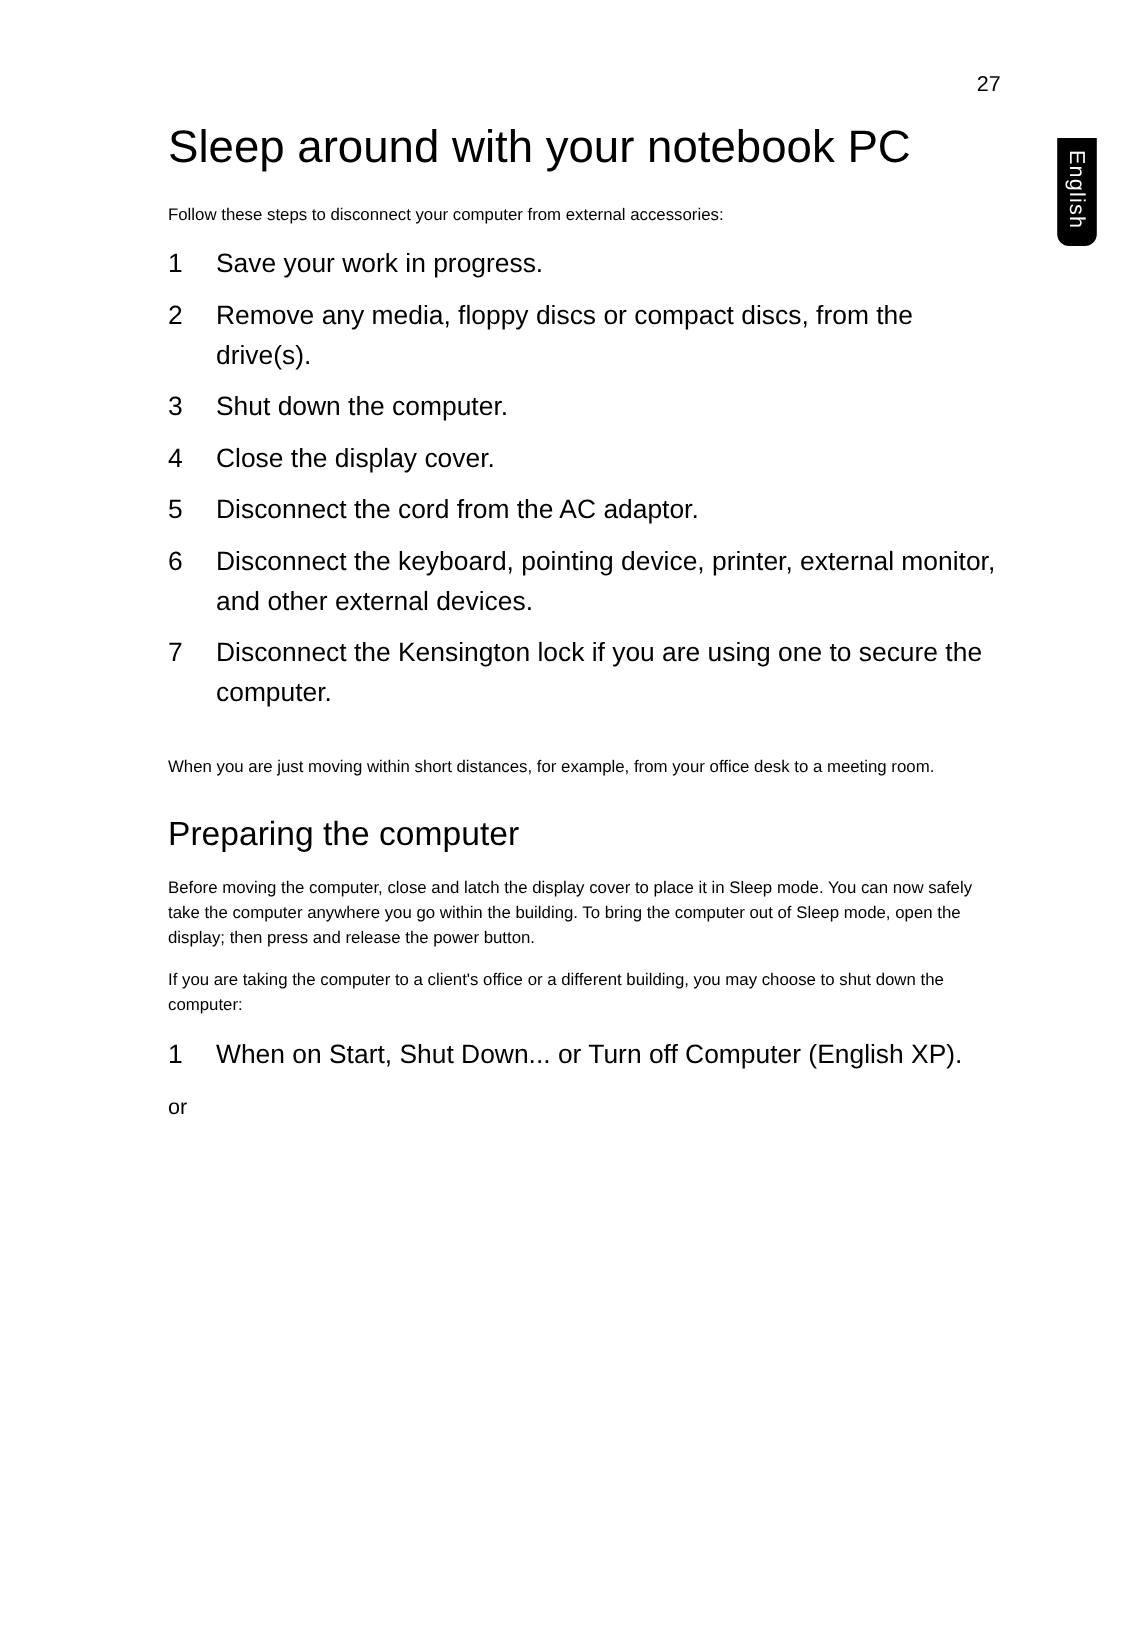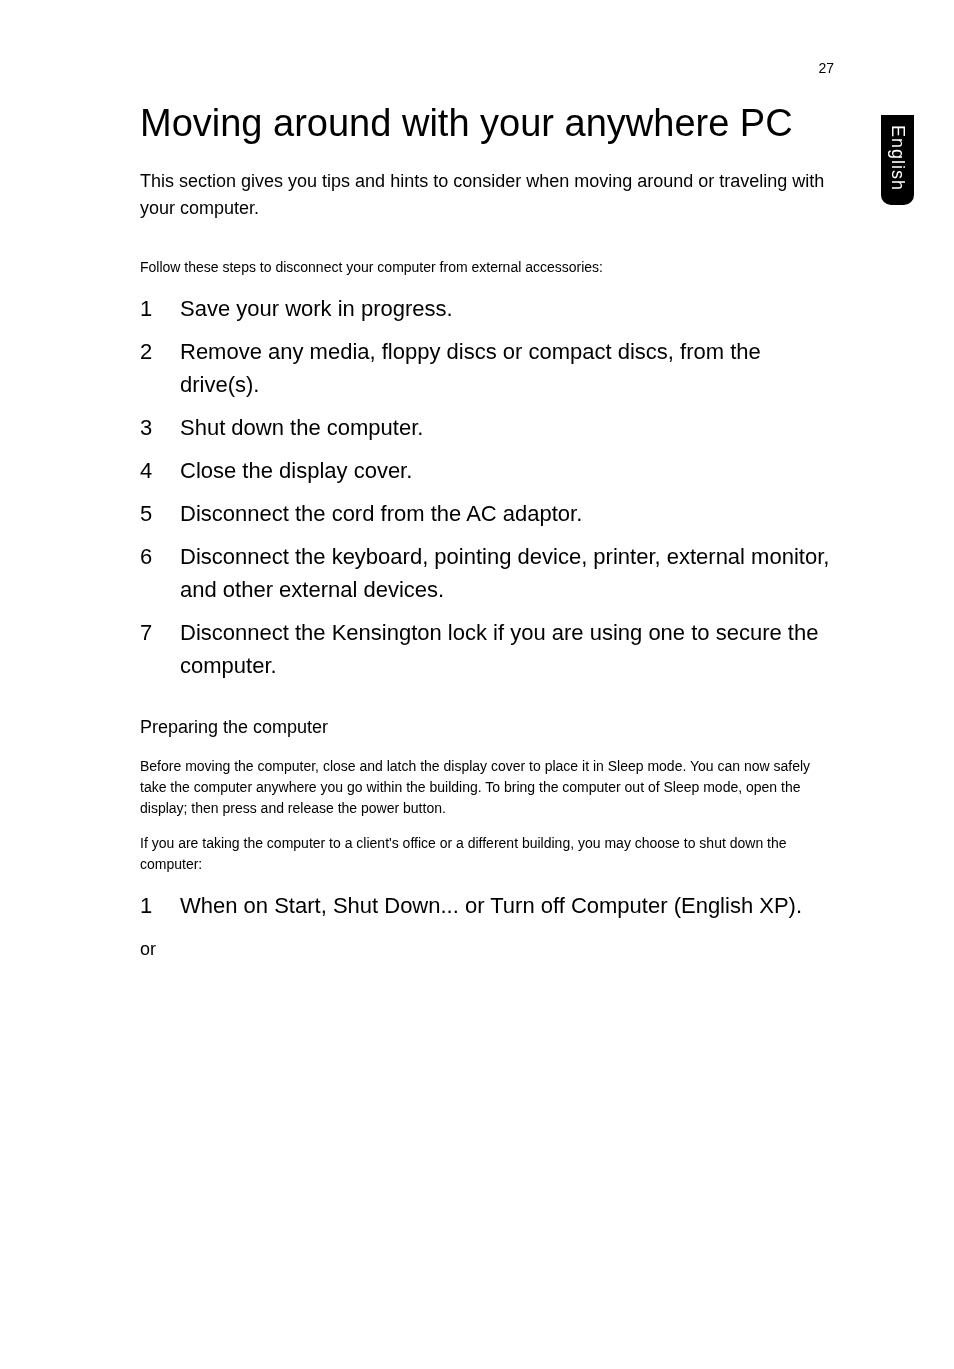--- a/index.html
+++ b/index.html
@@ -12,21 +12,21 @@
       background: #fff;
       width: 954px;
       height: 1369px;
       position: relative;
       color: #000;
     }
     .page-number {
       position: absolute;
       top: 60px;
       right: 120px;
-      font-size: 14px;
+      font-size: 18px;
     }
     .side-tab {
       position: absolute;
       right: 40px;
       top: 115px;
       background: #000;
       color: #fff;
       writing-mode: vertical-rl;
       padding: 10px 6px 14px 6px;
       font-size: 18px;
@@ -74,54 +74,54 @@
       position: relative;
       margin-bottom: 10px;
     }
     ol li::before {
       content: counter(item);
       position: absolute;
       left: 0;
       top: 0;
     }
     h3 {
-      font-size: 18px;
+      font-size: 28px;
       font-weight: normal;
       margin-bottom: 18px;
     }
     .bold {
       font-weight: normal;
     }
     .or-text {
       font-size: 18px;
       line-height: 1.5;
     }
   </style>
 </head>
 <body>
 
 <div class="page-number">27</div>
 
 <div class="side-tab">English</div>
 
 <div class="content">
-  <h1>Moving around with your anywhere PC</h1>
-  <p class="intro">This section gives you tips and hints to consider when moving around or traveling with your computer.</p>
+  <h1>Sleep around with your notebook PC</h1>
 
   <p class="body-text">Follow these steps to disconnect your computer from external accessories:</p>
   <ol>
     <li>Save your work in progress.</li>
     <li>Remove any media, floppy discs or compact discs, from the drive(s).</li>
     <li>Shut down the computer.</li>
     <li>Close the display cover.</li>
     <li>Disconnect the cord from the AC adaptor.</li>
     <li>Disconnect the keyboard, pointing device, printer, external monitor, and other external devices.</li>
     <li>Disconnect the Kensington lock if you are using one to secure the computer.</li>
   </ol>
 
+  <p class="body-text" style="margin-bottom:30px;">When you are just moving within short distances, for example, from your office desk to a meeting room.</p>
 
   <h3>Preparing the computer</h3>
   <p class="body-text">Before moving the computer, close and latch the display cover to place it in Sleep mode. You can now safely take the computer anywhere you go within the building. To bring the computer out of Sleep mode, open the display; then press and release the power button.</p>
   <p class="body-text">If you are taking the computer to a client's office or a different building, you may choose to shut down the computer:</p>
 
   <ol style="margin-bottom:14px;">
     <li>
       <span>When on </span><span class="bold">Start</span><span>, </span><span class="bold">Shut Down...</span><span> or </span><span class="bold">Turn off Computer</span><span> (English XP).</span>
     </li>
   </ol>

